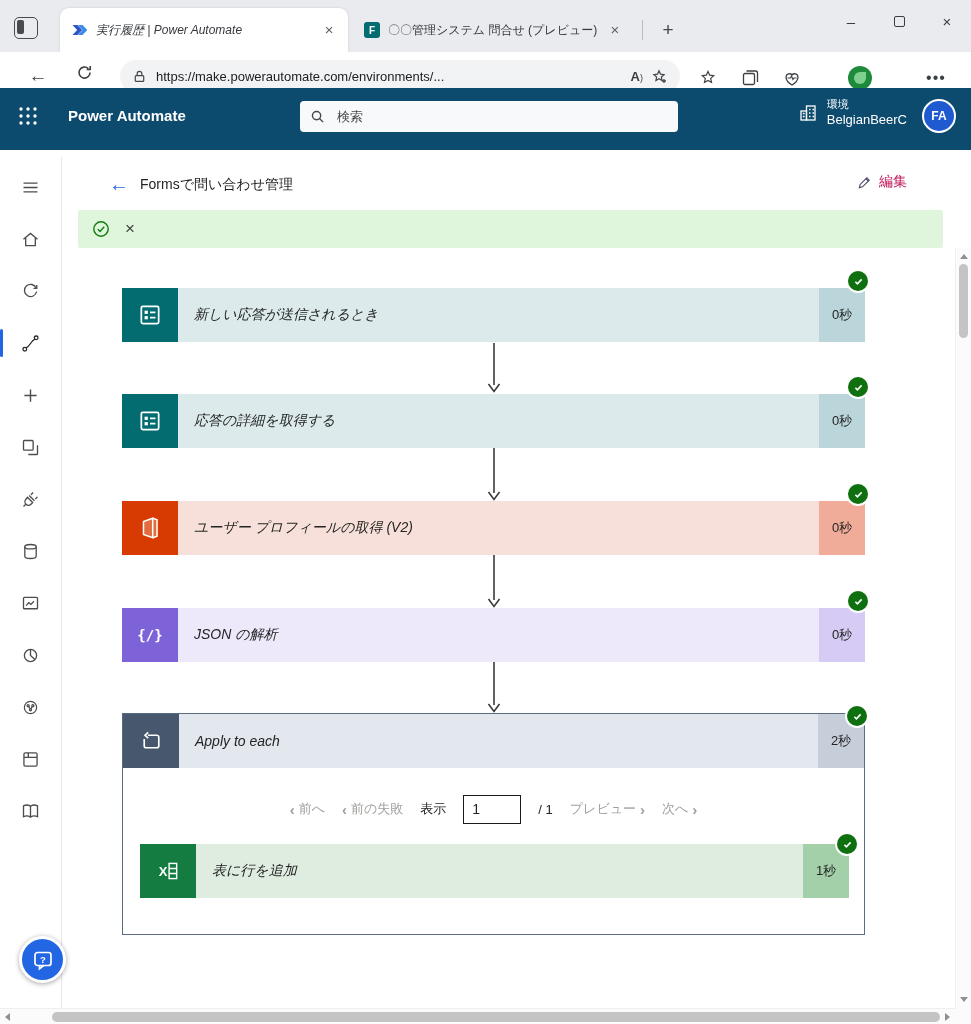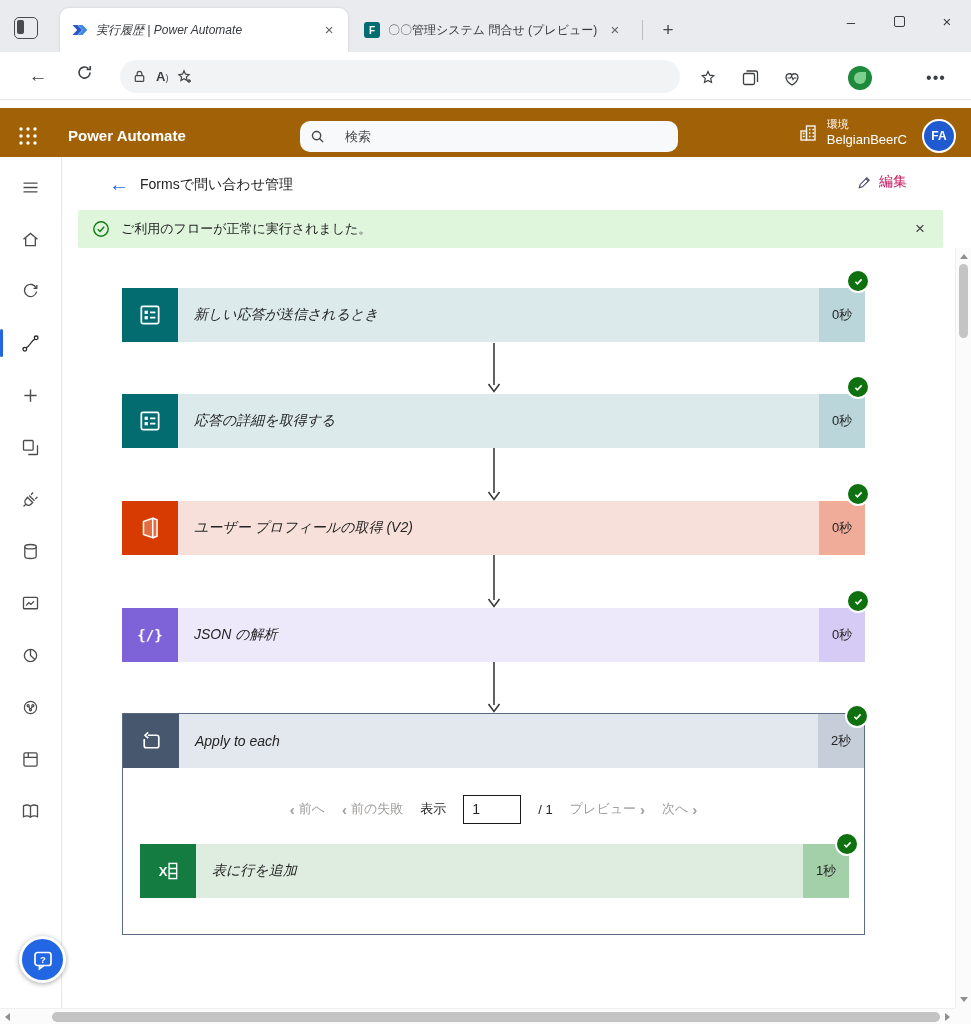--- a/index.html
+++ b/index.html
@@ -30,24 +30,24 @@
   .url-pill { position:absolute; left:120px; top:8px; width:560px; height:33px; background:#F1F3F5; border-radius:17px; display:flex; align-items:center; padding:0 12px; gap:9px; cursor:text; }
   .url-text { flex:1; font-size:13px; color:#202124; white-space:nowrap; overflow:hidden; }
   .read-aloud { font-size:13px; color:#3C4043; font-weight:bold; }
   .read-aloud small { font-size:9px; font-weight:normal; }
   .ab-btn { position:absolute; top:13px; width:28px; height:26px; display:flex; align-items:center; justify-content:center; border-radius:6px; cursor:pointer; }
   .ext-badge { width:24px; height:24px; border-radius:50%; background:#1E8A3C; position:relative; }
   .ext-badge::after { content:""; position:absolute; left:6px; top:6px; width:12px; height:12px; background:#7FD08F; border-radius:50% 0 50% 50%; }
   .more-dots { font-size:16px; color:#3C4043; letter-spacing:1px; }
 
   
-  .pa-header { position:absolute; top:108px; left:0; right:0; height:62px; background:#a16207; color:#fff; }
+  .pa-header { position:absolute; top:88px; left:0; right:0; height:62px; background:#0c4a6e; color:#fff; }
   .waffle { position:absolute; left:18px; top:18px; cursor:pointer; }
   .pa-title { position:absolute; left:68px; top:19px; font-size:15px; font-weight:bold; white-space:nowrap; }
-  .pa-search { position:absolute; left:300px; top:13px; width:378px; height:31px; background:#F7F9FB; border-radius:10px; display:flex; align-items:center; gap:20px; padding:0 10px; }
+  .pa-search { position:absolute; left:300px; top:13px; width:378px; height:31px; background:#F7F9FB; border-radius:4px; display:flex; align-items:center; gap:12px; padding:0 10px; }
   .pa-search input { border:none; outline:none; background:transparent; font-size:13px; color:#242424; flex:1; font-family:"Liberation Sans",sans-serif; }
   .pa-search input::placeholder { color:#464646; }
   .env-chip { position:absolute; right:64px; top:10px; display:flex; align-items:center; gap:9px; cursor:pointer; max-width:175px; }
   .env-texts { line-height:1.25; overflow:hidden; }
   .env-label { font-size:11px; }
   .env-name { font-size:13px; white-space:nowrap; }
   .avatar { position:absolute; right:15px; top:11px; width:34px; height:34px; border-radius:50%; background:#1F5AD0; border:2px solid #fff; color:#fff; font-size:12px; font-weight:bold; display:flex; align-items:center; justify-content:center; cursor:pointer; }
 
   
   .sidebar { position:absolute; left:0; top:157px; width:62px; bottom:16px; background:#fff; border-right:1px solid #E7E7E7; padding-top:4px; }
@@ -157,20 +157,21 @@
         </svg>
     </div>
 
     <div class="url-pill">
       <span>
         <svg viewBox="0 0 16 16" width="15" height="15">
             <rect x="3.5" y="7" width="9" height="6.3" rx="1" fill="none" stroke="#474747" stroke-width="1.3"></rect>
             <path d="M5.5 7V5a2.5 2.5 0 0 1 5 0v2" fill="none" stroke="#474747" stroke-width="1.3"></path>
           </svg>
       </span>
+      <span class="url-text">https://make.powerautomate.com/environments/...</span>
       <span class="read-aloud"><span>A</span><small>)</small></span>
       <span>
         <svg viewBox="0 0 16 16" width="16" height="16">
             <path d="M7 1.8l1.5 3.4 3.6.4-2.7 2.4.7 3.6L7 9.8l-3.1 1.8.7-3.6L1.9 5.6l3.6-.4z" fill="none" stroke="#474747" stroke-width="1.2"></path>
             <path d="M12 10v4M10 12h4" stroke="#474747" stroke-width="1.3"></path>
           </svg>
       </span>
     </div>
 
     <div class="ab-btn" style="left:694px">
@@ -340,21 +341,20 @@
       </div>
     </div>
 
     <div class="banner">
       <span>
         <svg viewBox="0 0 18 18" width="18" height="18">
             <circle cx="9" cy="9" r="7.2" fill="none" stroke="#107C10" stroke-width="1.4"></circle>
             <path d="M5.8 9.3l2.2 2.2 4.2-4.8" fill="none" stroke="#107C10" stroke-width="1.4"></path>
           </svg>
       </span>
-      <span class="banner-text">ご利用のフローが正常に実行されました。</span>
       <span class="banner-close">×</span>
     </div>
 
     <div class="canvas">
 
       <div class="step forms" style="top:40px">
         <div class="step-icon">
           <svg viewBox="0 0 24 24" width="26" height="26">
               <rect x="4" y="4" width="16" height="16" rx="1.5" fill="none" stroke="#fff" stroke-width="1.6"></rect>
               <rect x="7" y="8" width="3" height="3" fill="#fff"></rect>

